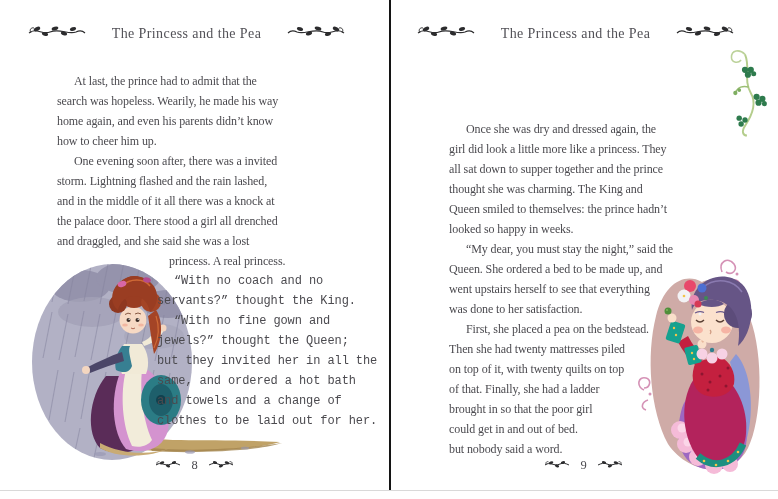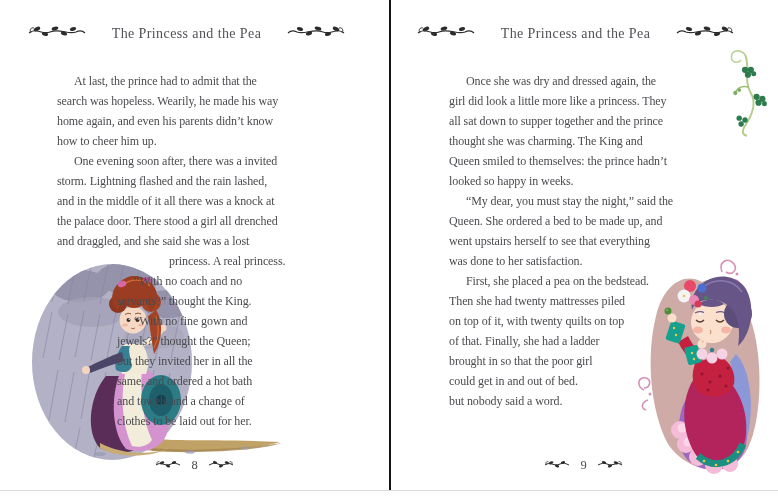--- a/index.html
+++ b/index.html
@@ -14,27 +14,27 @@
   .header {
     position:absolute; top:24px; left:0; right:16px;
     display:flex; justify-content:center; align-items:center; gap:26px;
   }
   .title {
     font-size:14px; color:#525157; letter-spacing:0.4px; white-space:nowrap;
   }
   .flip { transform:scaleX(-1); }
 
   .lines { position:absolute; top:71px; left:57px; width:292px; }
-  .page.right .lines { left:60px; }
+  .page.right .lines { left:60px;margin-top:48px; }
   .line {
     height:20px; line-height:20px; font-size:12px; letter-spacing:-0.1px;
     color:#4b4a4f; white-space:nowrap;
   }
   .in   { padding-left:17px; }
-  .nar  { margin-left:60px; }
+  .nar  { margin-left:100px;font-family:Liberation Mono, monospace; }
   .ml71 { margin-left:112px; }
 
   .footer {
     position:absolute; top:456px; left:0; right:0;
     display:flex; justify-content:center; align-items:center; gap:10px;
   }
   .pagenum { font-size:12.5px; color:#4b4a4f; }
 
   .illus { position:absolute; }
   .illus-left  { left:30px;  top:258px; }

